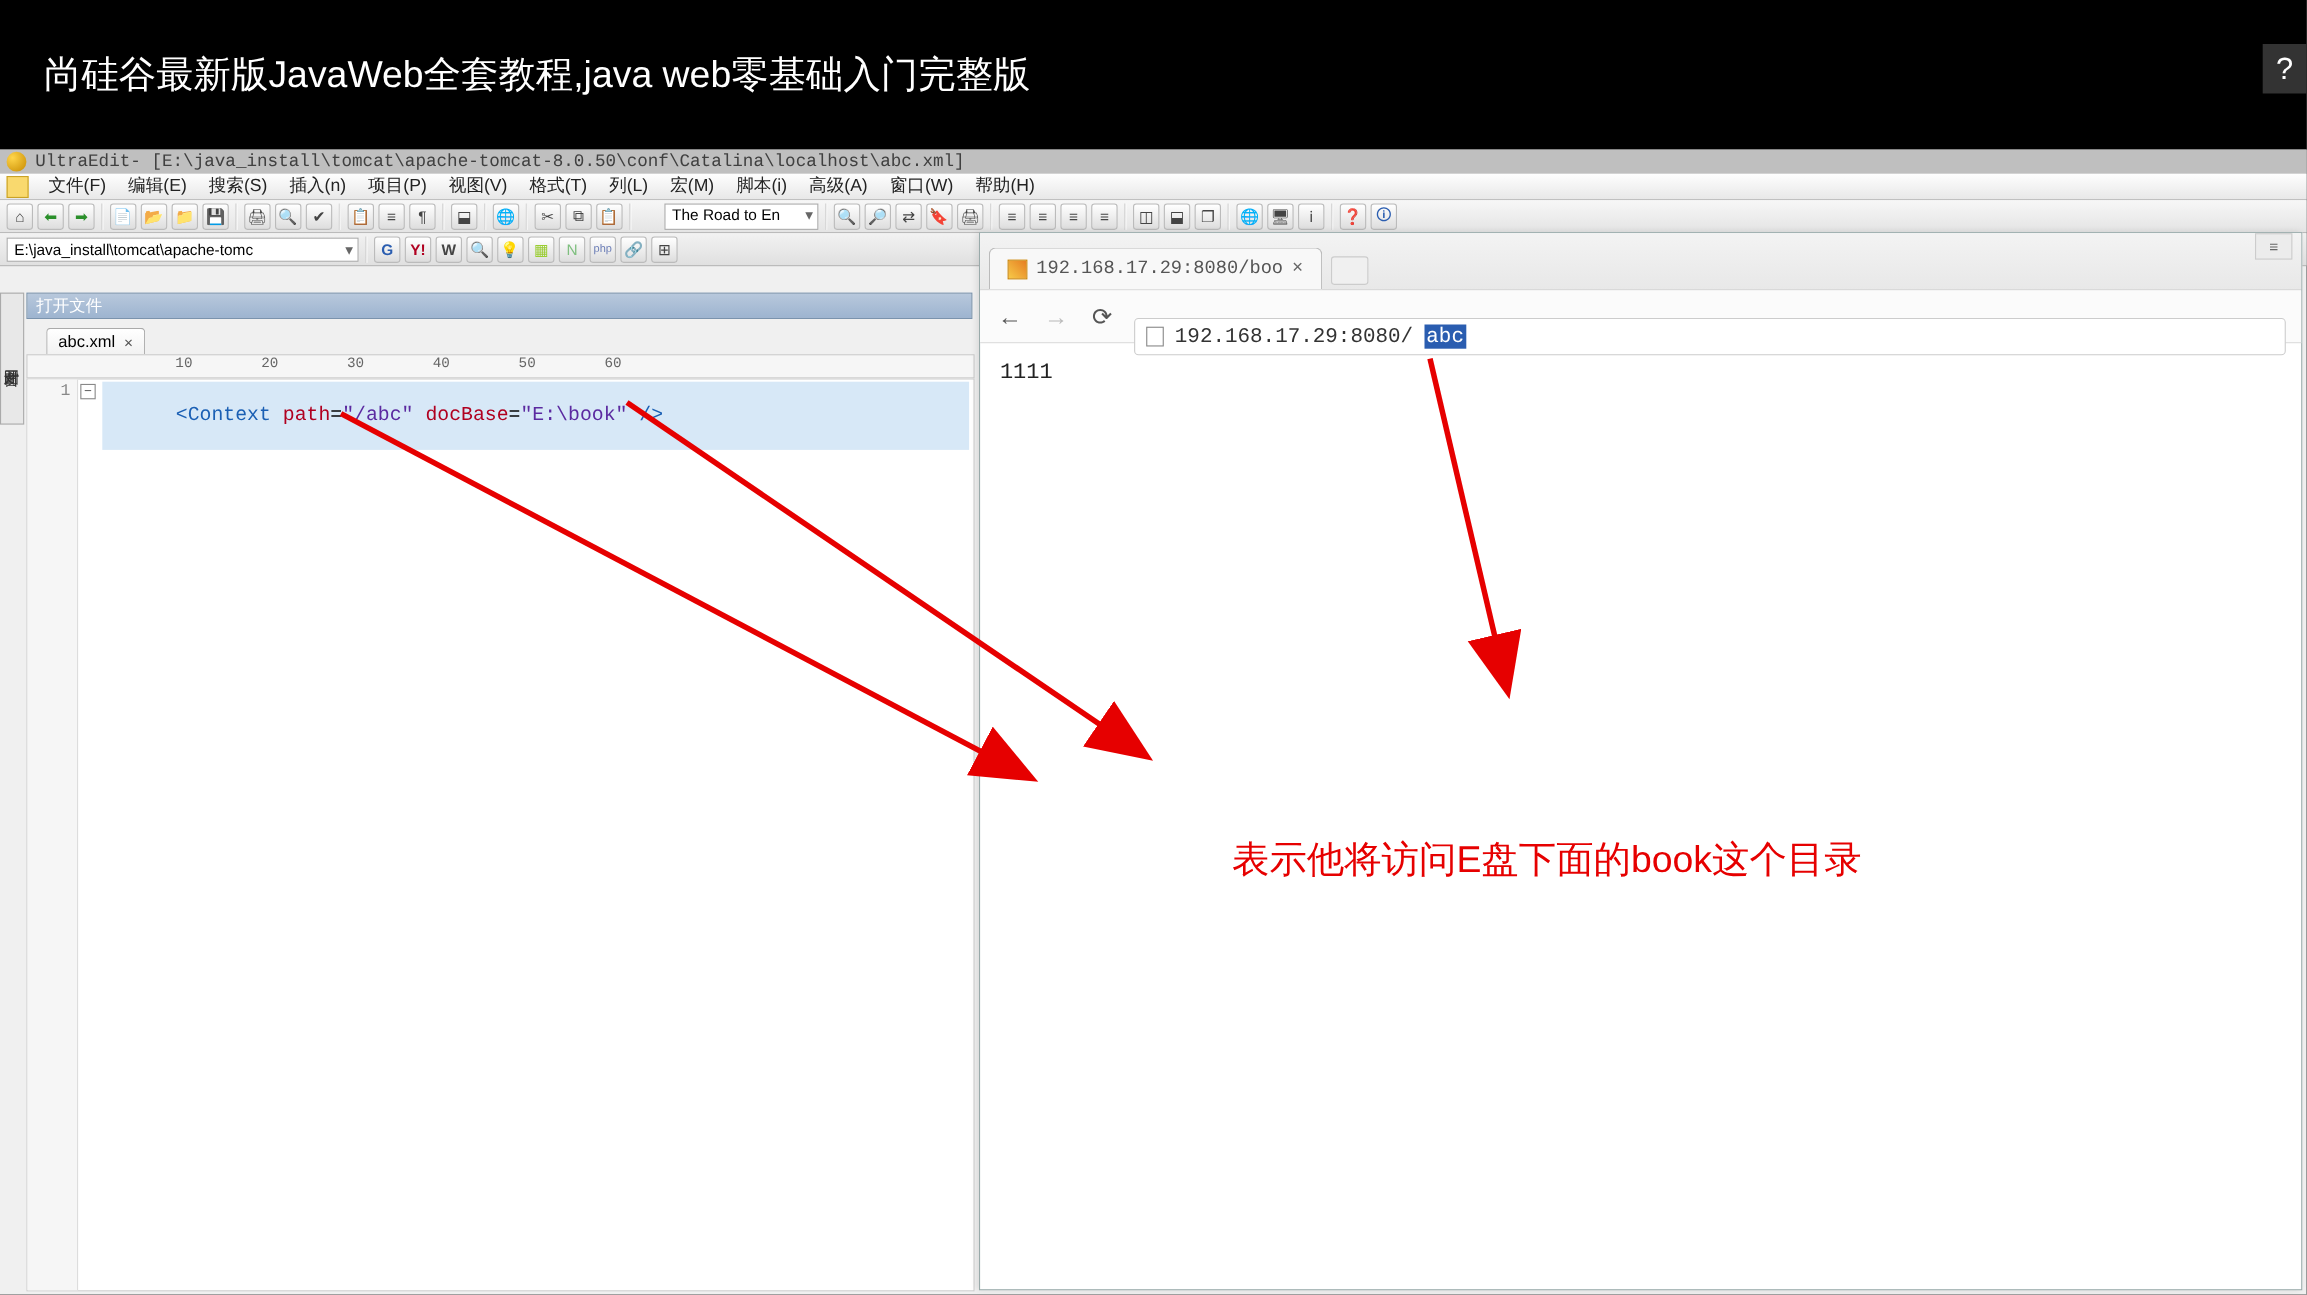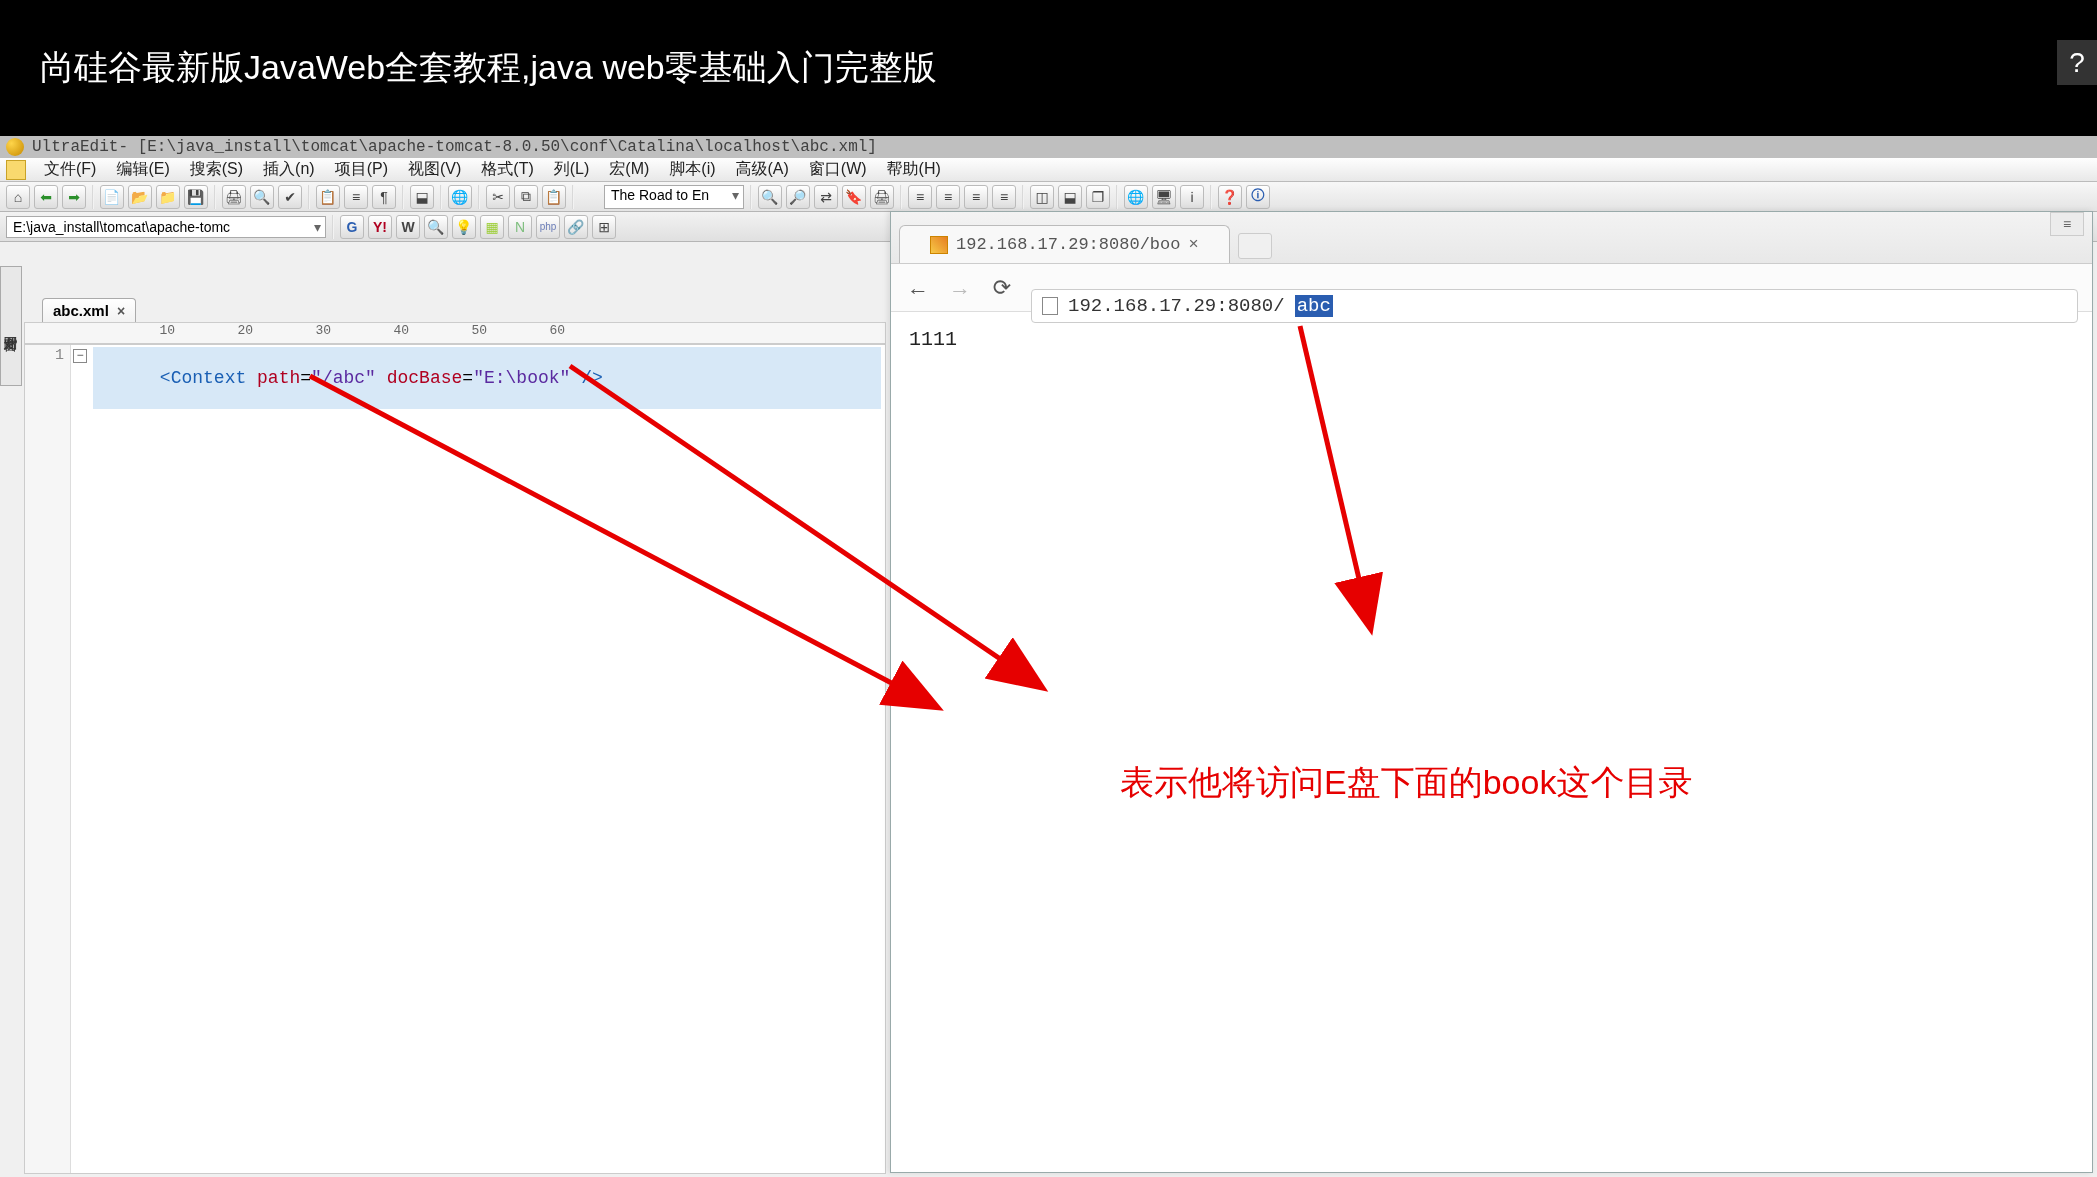--- a/index.html
+++ b/index.html
@@ -32,39 +32,39 @@
   .toolbar2 { height: 30px; background: linear-gradient(#f2f2f2,#e0e0e0); border-bottom: 1px solid #b5b5b5; display: flex; align-items: center; gap: 4px; padding: 0 6px; }
   .path-box { width: 320px; height: 22px; background:#fff; border:1px solid #aaa; font-size:14px; padding:0 6px; display:flex; align-items:center; position:relative; }
   .path-box::after { content:"▾"; position:absolute; right:4px; color:#666; }
 
   
   .side-tab { position:absolute; left:0; top:130px; width:22px; height:120px; background:#e8e8e8; border:1px solid #aaa; writing-mode:vertical-rl; text-orientation:upright; font-size:14px; color:#333; display:flex; align-items:center; justify-content:center; }
   .open-files { position:absolute; left:24px; top:130px; height:24px; width:860px; background: linear-gradient(#b8c8dc,#9db4d0); border:1px solid #7a93ad; color:#fff; font-size:15px; padding:2px 8px; }
 
   
   .file-tabs { position:absolute; left:42px; top:158px; height:28px; display:flex; align-items:flex-end; }
-  .file-tab { background: linear-gradient(#fff,#f2f2f2); border:1px solid #aaa; border-bottom:none; border-radius:4px 4px 0 0; padding:3px 10px; font-size:15px; font-weight:bold; display:flex; align-items:center; gap:8px; }
+  .file-tab { background: linear-gradient(#fff,#f2f2f2); border:1px solid #aaa; border-bottom:none; border-radius:4px 4px 0 0; padding:3px 10px; font-size:15px; font-weight:normal; display:flex; align-items:center; gap:8px; }
   .file-tab .x { color:#555; font-size:14px; }
 
   
   .ruler { position:absolute; left:24px; top:186px; height:22px; width:862px; background:#f6f6f6; border:1px solid #ccc; font-family:"Courier New",monospace; font-size:13px; color:#666; padding-left:72px; white-space:pre; overflow:hidden; }
 
   
   .code-area { position:absolute; left:24px; top:208px; width:862px; height:830px; background:#fff; border:1px solid #ccc; font-family:"Courier New",monospace; font-size:18px; }
   .gutter { position:absolute; left:0; top:0; width:46px; height:100%; background:#f6f6f6; border-right:1px solid #ddd; color:#888; text-align:right; padding:2px 6px 0 0; font-size:15px; }
   .fold { position:absolute; left:48px; top:4px; width:14px; height:14px; border:1px solid #888; font-size:12px; line-height:12px; text-align:center; color:#555; }
   .code-line { position:absolute; left:68px; top:2px; right:4px; background:#d7e8f7; padding:1px 2px; white-space:pre; }
   .tag { color:#1a5fb4; }
   .attr { color:#b00020; }
   .val { color:#5b2aa0; }
 
   
   .browser { position:absolute; left:890px; top:75px; right:4px; bottom:4px; background:#fff; border:1px solid #9aa; box-shadow: -2px 0 6px rgba(0,0,0,0.1); }
   .br-frame { height:52px; background: linear-gradient(#f3f3f3,#e8e8e8); border-bottom:1px solid #ccc; display:flex; align-items:flex-end; padding:0 8px; }
-  .br-tab { height:38px; background:#f8f8f8; border:1px solid #bbb; border-bottom:none; border-radius:6px 6px 0 0; padding:6px 30px; display:flex; align-items:center; gap:8px; font-family:"Courier New",monospace; font-size:17px; color:#555; min-width:260px; }
+  .br-tab { height:38px; background:#f8f8f8; border:1px solid #bbb; border-bottom:none; border-radius:6px 6px 0 0; padding:6px 16px; display:flex; align-items:center; gap:8px; font-family:"Courier New",monospace; font-size:17px; color:#555; min-width:260px; }
   .br-tab .fav { width:18px; height:18px; background:linear-gradient(45deg,#f7c948,#e67e22); border:1px solid #cc8400; }
   .br-tab .x { color:#666; margin-left:auto; }
   .br-newtab { width:34px; height:26px; background:#f0f0f0; border:1px solid #ccc; margin-left:8px; margin-bottom:4px; border-radius:3px; }
 
   .br-toolbar { height:48px; background:#fbfbfb; border-bottom:1px solid #ddd; display:flex; align-items:center; gap:16px; padding:0 14px; }
   .nav-btn { width:26px; height:26px; display:flex; align-items:center; justify-content:center; font-size:22px; color:#555; }
   .nav-btn.disabled { color:#bbb; }
   .addr { flex:1; height:34px; border:1px solid #ccc; border-radius:4px; background:#fff; display:flex; align-items:center; padding:0 10px; font-family:"Courier New",monospace; font-size:19px; color:#333; gap:10px;margin-top:36px; }
   .addr .doc-icon { width:16px; height:18px; border:1px solid #888; }
   .addr .sel { background:#2a5db0; color:#fff; padding:0 2px; }
@@ -182,20 +182,21 @@
     <span class="tb-btn" style="color:#e6a100">💡</span>
     <span class="tb-btn" style="color:#9acd32">▦</span>
     <span class="tb-btn" style="color:#7fbf7f">N</span>
     <span class="tb-btn" style="color:#6c7eb7;font-size:10px">php</span>
     <span class="tb-btn">🔗</span>
     <span class="tb-btn">⊞</span>
   </div>
 
   <div class="side-tab">对开窗图</div>
 
+  <div class="open-files">打开文件</div>
 
   <div class="file-tabs">
     <div class="file-tab">
       <span>abc.xml</span>
       <span class="x">×</span>
     </div>
   </div>
 
   <div class="ruler">        10        20        30        40        50        60</div>
 

